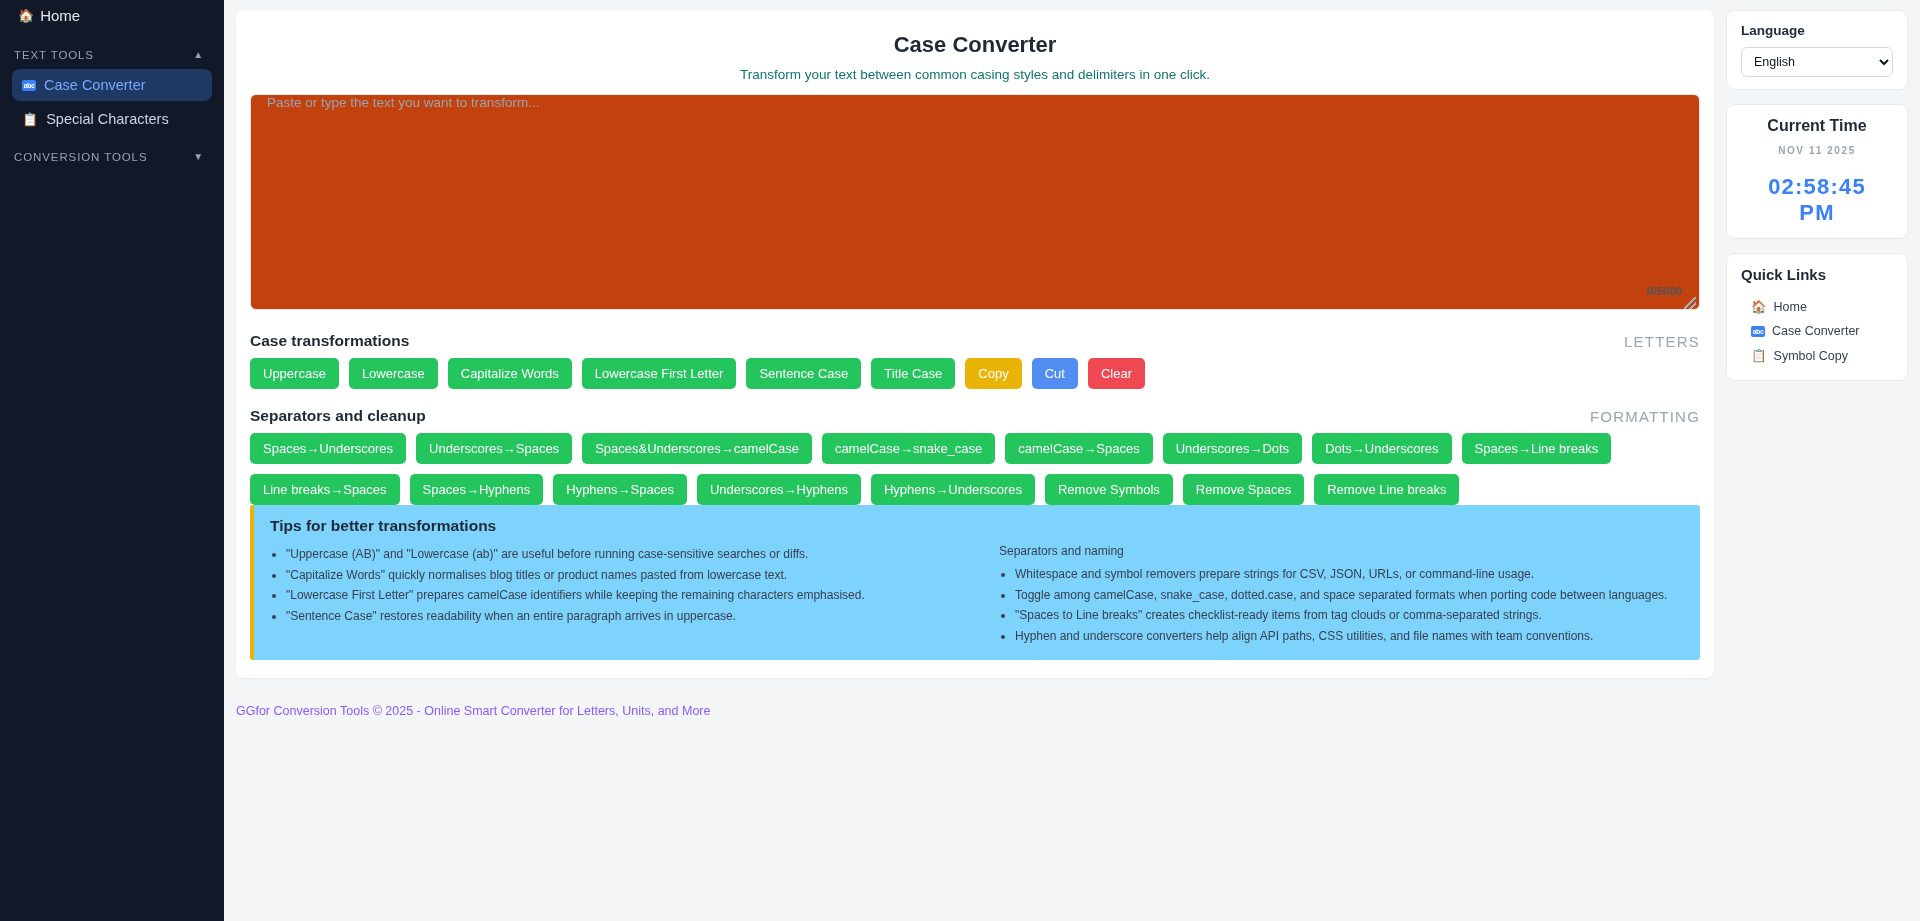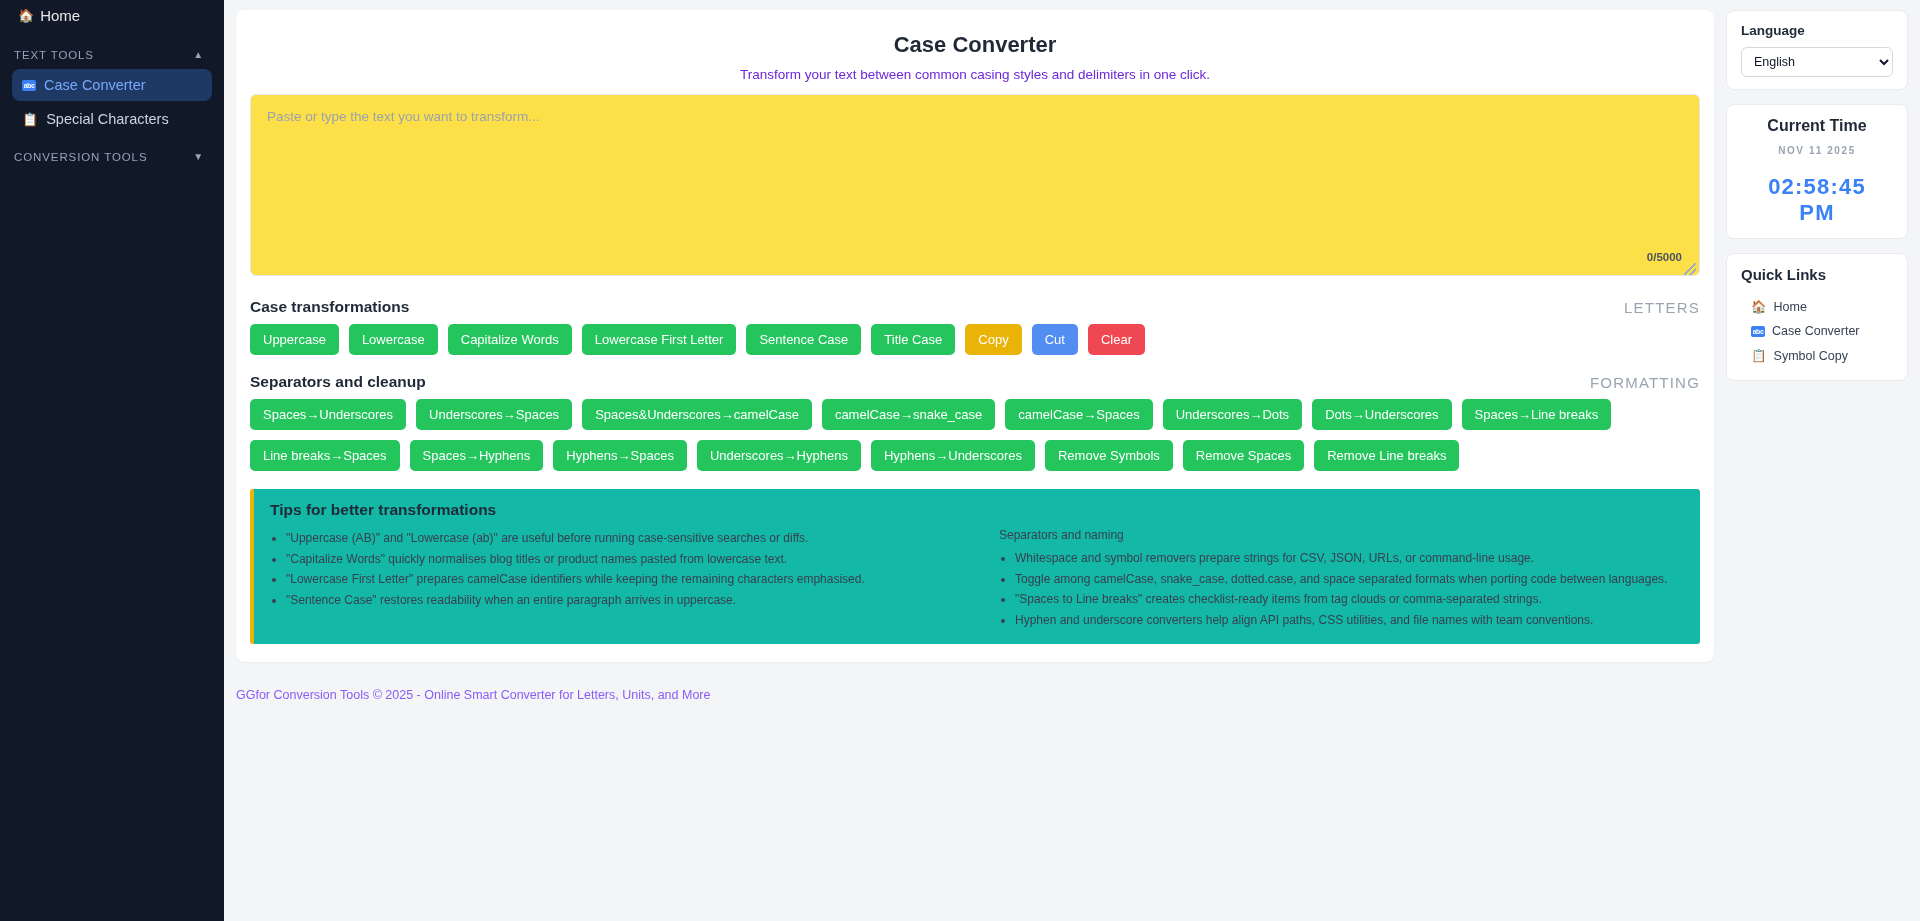--- a/index.html
+++ b/index.html
@@ -89,31 +89,31 @@
     background: #ffffff;
     border-radius: 8px;
     padding: 16px 14px 18px 14px;
     box-shadow: 0 1px 2px rgba(16,24,40,0.05);
   }
   .page-title {
     text-align: center; font-size: 22px; font-weight: bold;
     color: #1f2937; margin: 6px 0 0 0;
   }
   .page-sub {
-    text-align: center; font-size: 13.5px; color: #6d28d9;
+    text-align: center; font-size: 13.5px; color: #0f766e;
     margin: 9px 0 12px 0;
   }
   .ta-wrap { position: relative; }
   textarea.input-area {
-    width: 100%; height: 182px;
+    width: 100%; height: 216px;
     border: 1px solid #e3e6ea; border-radius: 6px;
-    padding: 14px 16px; resize: none;
+    padding: 0 16px; resize: none;
     font-family: "Liberation Sans", sans-serif;
     font-size: 13.5px; color: #111827;
-    outline: none; background: #fde047;
+    outline: none; background: #c2410c;
   }
   textarea.input-area::placeholder { color: #9aa3b0; }
   .counter {
     position: absolute; right: 18px; bottom: 17px;
     font-size: 11.5px; color: #4b5563; font-weight: bold;
   }
   .resize-grip {
     position: absolute; right: 4px; bottom: 5px;
     width: 12px; height: 12px; pointer-events: none;
     background:
@@ -135,22 +135,21 @@
     font-family: "Liberation Sans", sans-serif;
     padding: 9px 13px; cursor: pointer;
     white-space: nowrap; line-height: 1;
   }
   .btn.green  { background: #25c55e; }
   .btn.yellow { background: #eab308; }
   .btn.blue   { background: #528ef2; }
   .btn.red    { background: #ef4852; }
 
   .tips {
-    margin-top: 18px;
-    background: #14b8a6;
+    background: #7dd3fc;
     border-left: 4px solid #eab308;
     border-radius: 3px;
     padding: 12px 16px 14px 16px;
   }
   .tips-title { font-size: 15.5px; font-weight: bold; color: #1f2937; margin-bottom: 9px; }
   .tips-cols { display: flex; gap: 44px; }
   .tips-col { flex: 1 1 0; }
   .tips-sub { font-size: 12px; color: #374151; margin-bottom: 6px; }
   .tips-list { margin: 0; padding-left: 16px; }
   .tips-list li {

